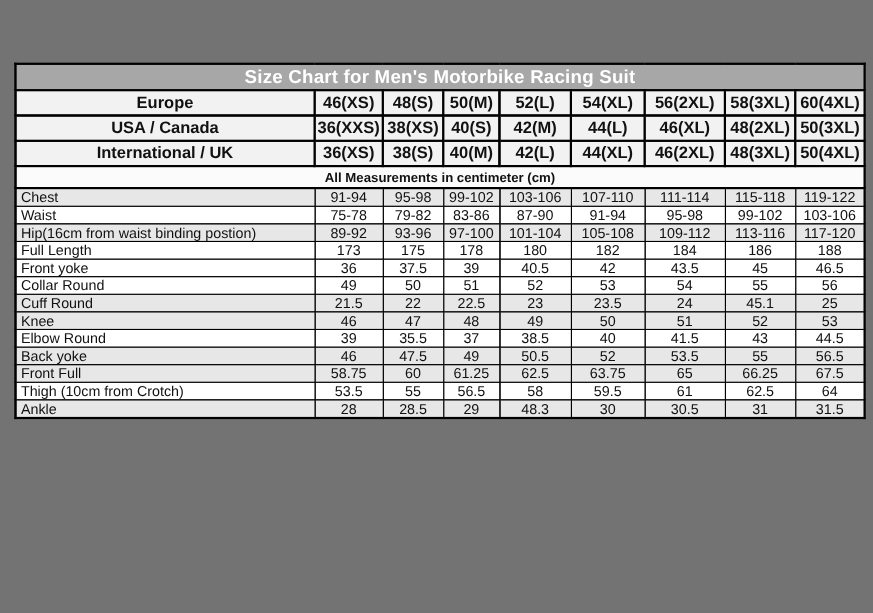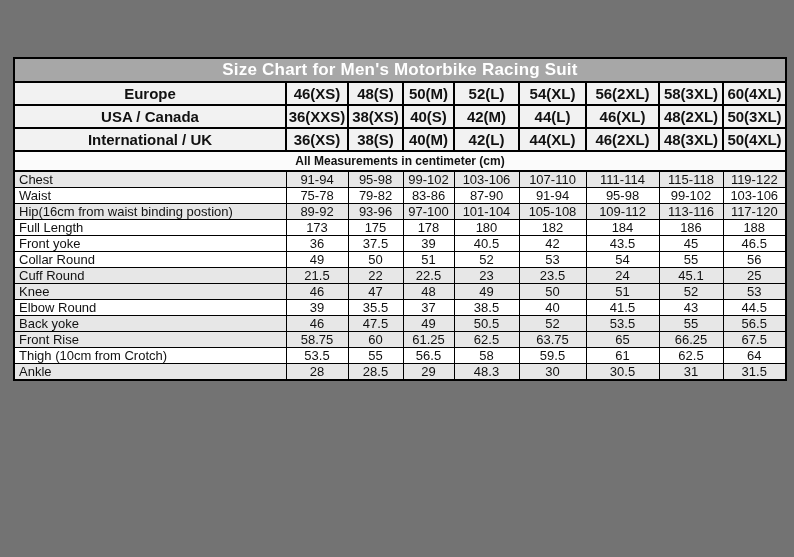--- a/index.html
+++ b/index.html
@@ -233,21 +233,21 @@
           <td class="m-val">46</td>
           <td class="m-val">47.5</td>
           <td class="m-val">49</td>
           <td class="m-val">50.5</td>
           <td class="m-val">52</td>
           <td class="m-val">53.5</td>
           <td class="m-val">55</td>
           <td class="m-val">56.5</td>
         </tr>
         <tr class="data-row alt">
-          <td class="m-label">Front Rise</td>
+          <td class="m-label">Front Full</td>
           <td class="m-val">58.75</td>
           <td class="m-val">60</td>
           <td class="m-val">61.25</td>
           <td class="m-val">62.5</td>
           <td class="m-val">63.75</td>
           <td class="m-val">65</td>
           <td class="m-val">66.25</td>
           <td class="m-val">67.5</td>
         </tr>
         <tr class="data-row plain">

